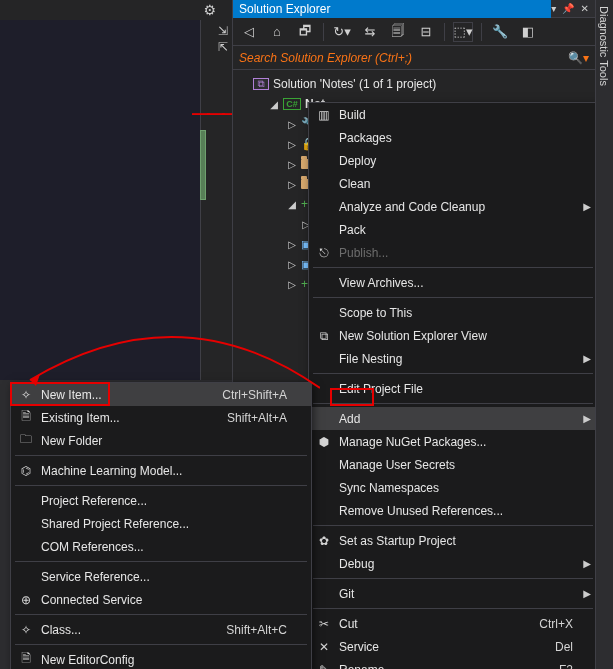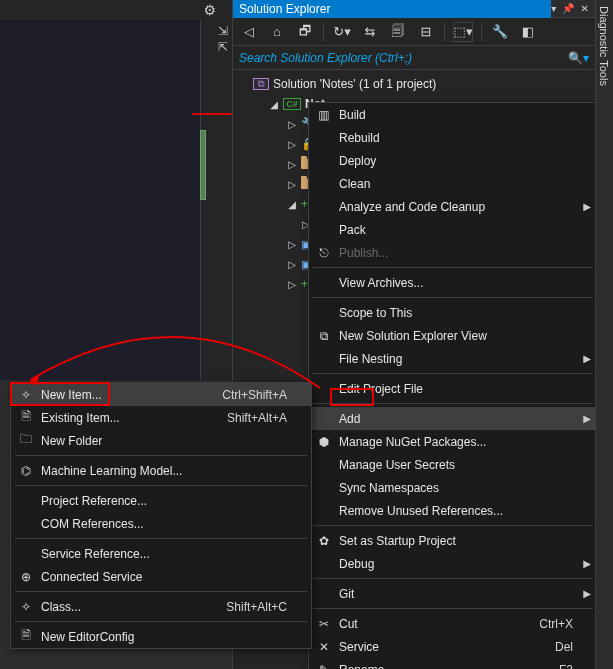--- a/index.html
+++ b/index.html
@@ -11,21 +11,21 @@
   .gutter-icons { position:absolute; right:4px; top:4px; display:flex; flex-direction:column; gap:2px; color:#ccc; font-size:12px;}
   .green-bar { position:absolute; left:200px; top:130px; width:6px; height:70px; background:#577f57; border:1px solid #6fa06f; }
   .solution-panel { position:absolute; left:232px; top:0; right:18px; bottom:0; background:#252526; border-left:1px solid #3f3f46; }
   .panel-title { height:18px; background:#2d2d30; display:flex; align-items:center; padding:0 6px; font-size:12px; color:#fff; border-bottom:1px solid #3f3f46;}
   .panel-title .title-text { flex:1; background:#007acc; padding:2px 6px; margin:-2px -6px; }
   .panel-title-icons { display:flex; gap:6px; color:#ccc; font-size:10px; padding-left:6px;}
   .toolbar { height:28px; display:flex; align-items:center; padding:0 6px; gap:8px; border-bottom:1px solid #3f3f46; color:#d0d0d0; }
   .toolbar .tb-icon { width:20px; height:20px; display:flex; align-items:center; justify-content:center; font-size:13px;}
   .toolbar-sep { width:1px; height:18px; background:#3f3f46; }
   .tb-boxed { border:1px solid #3f3f46; }
-  .searchbar { height:24px; display:flex; align-items:center; padding:0 6px; border-bottom:1px solid #3f3f46; color:#0ea5e9;}
+  .searchbar { height:24px; display:flex; align-items:center; padding:0 6px; border-bottom:1px solid #3f3f46; color:#f97316;}
   .searchbar .search-text { flex:1; font-style:italic; }
   .tree { padding:4px 0 8px 6px; }
   .tree-row { display:flex; align-items:center; height:20px; gap:4px; color:#e6e6e6; font-size:12px; white-space:nowrap;}
   .tree-row.indent1 { padding-left:14px; }
   .tree-row.indent2 { padding-left:30px; }
   .tree-row.indent3 { padding-left:48px; }
   .collapse { width:10px; text-align:center; color:#ccc; font-size:10px; display:inline-block;}
   .sln-icon { width:16px; height:12px; display:inline-flex; align-items:center; justify-content:center; font-size:10px; border:1px solid #b180d7; color:#b180d7; background:#2d2d30; }
   .proj-icon { width:18px; height:12px; display:inline-flex; align-items:center; justify-content:center; font-size:9px; font-weight:bold; border:1px solid #3aa335; color:#3aa335; }
   .cs-icon { width:18px; height:12px; display:inline-flex; align-items:center; justify-content:center; font-size:9px; font-weight:bold; border:1px solid #9f6; color:#9f6; }
@@ -155,21 +155,21 @@
       </div>
   </div>
 </div>
 
 <div class="context-menu menu-main">
   <div class="cm-row">
       <span class="cm-icon">▥</span>
       <span>Build</span>
     </div>
   <div class="cm-row">
-      <span>Rebuild</span>
+      <span>Packages</span>
     </div>
   <div class="cm-row">
       <span>Deploy</span>
     </div>
   <div class="cm-row">
       <span>Clean</span>
     </div>
   <div class="cm-row">
       <span>Analyze and Code Cleanup</span>
       <span class="cm-arrow">▶</span>
@@ -270,20 +270,23 @@
   <div class="cm-sep"></div>
   <div class="cm-row">
       <span class="cm-icon">⌬</span>
       <span>Machine Learning Model...</span>
     </div>
   <div class="cm-sep"></div>
   <div class="cm-row">
       <span>Project Reference...</span>
     </div>
   <div class="cm-row">
+      <span>Shared Project Reference...</span>
+    </div>
+  <div class="cm-row">
       <span>COM References...</span>
     </div>
   <div class="cm-sep"></div>
   <div class="cm-row">
       <span>Service Reference...</span>
     </div>
   <div class="cm-row">
       <span class="cm-icon">⊕</span>
       <span>Connected Service</span>
     </div>

